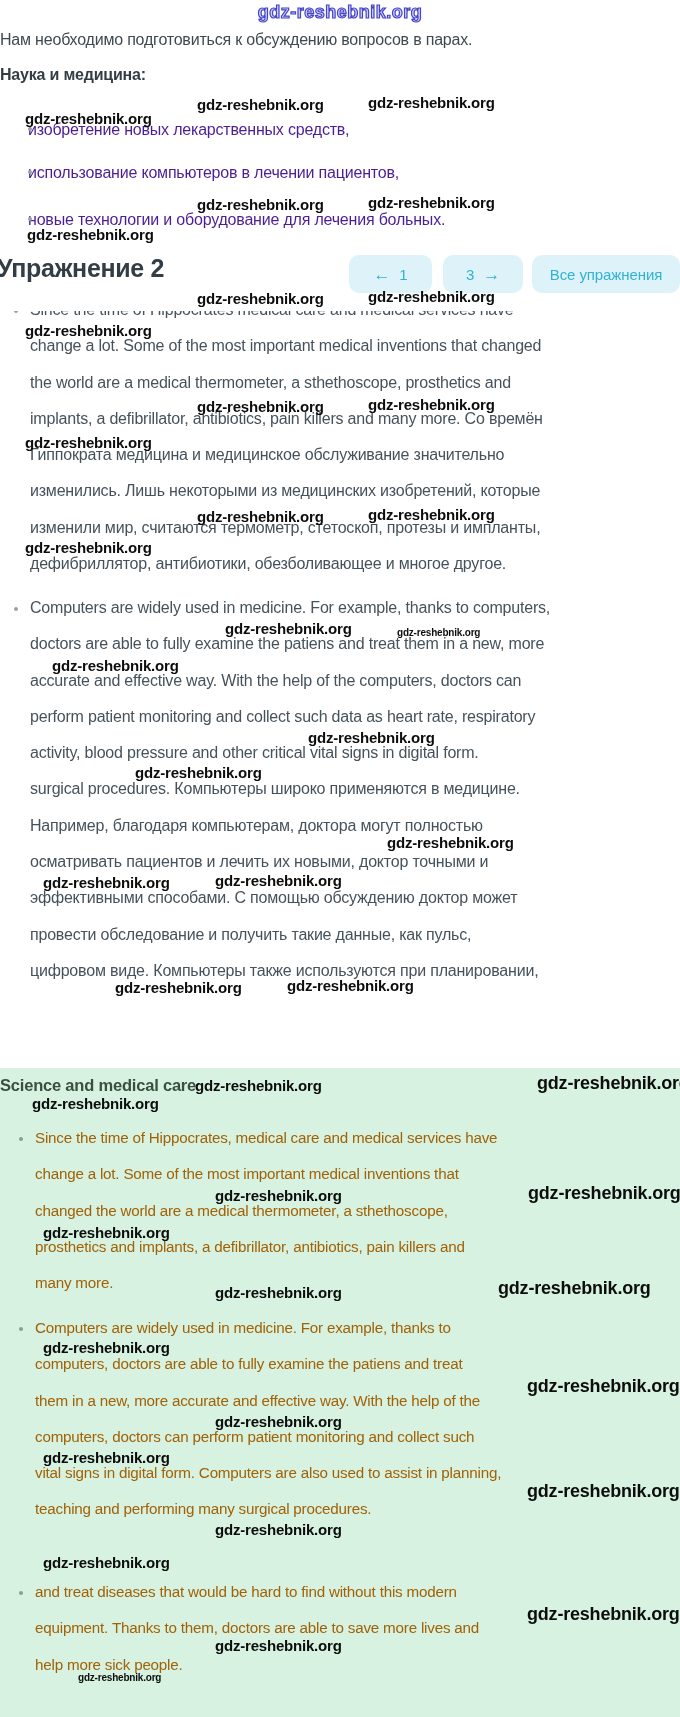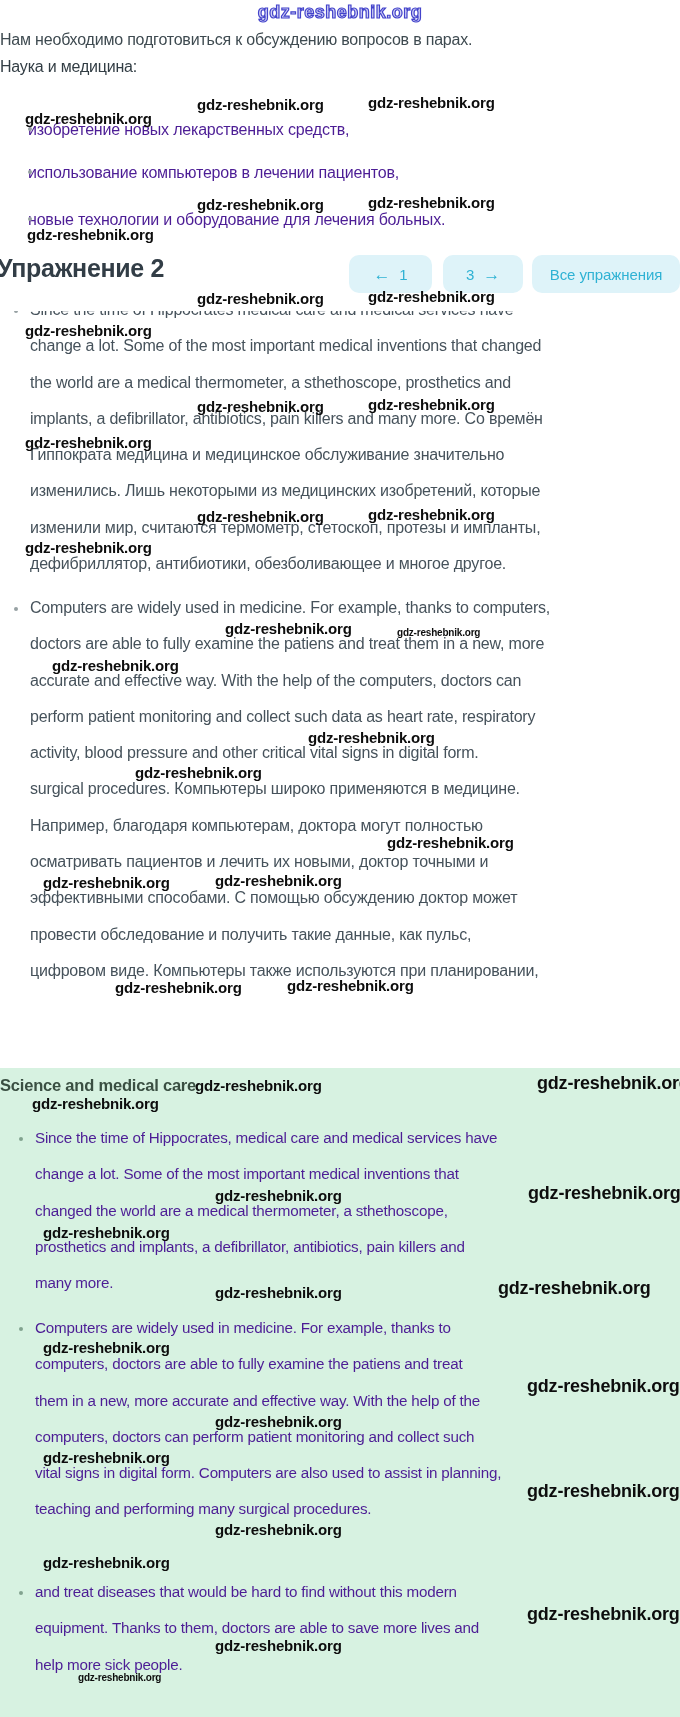--- a/index.html
+++ b/index.html
@@ -16,40 +16,40 @@
   .wm.sm{font-size:10px;}
   .wm-blue{
     position:absolute;z-index:3;left:0;right:0;top:2px;text-align:center;
     font-size:18px;font-weight:700;letter-spacing:0.5px;
     color:rgba(70,70,210,0.25);
     -webkit-text-stroke:1.2px #4343cb;
     text-stroke:1.2px #4343cb;
   }
   
   .intro-para{position:absolute;z-index:1;left:0;top:31px;font-size:16px;color:#3e4a50;letter-spacing:-0.2px;}
-  .intro-title{position:absolute;z-index:1;left:0;top:58px;font-size:16px;font-weight:400;color:#323d44;letter-spacing:-0.2px;}
+  .intro-title{position:absolute;z-index:1;left:0;top:66px;font-size:16px;font-weight:700;color:#323d44;letter-spacing:-0.2px;}
   .top-bullet{position:absolute;z-index:1;left:28px;font-size:16px;color:#4c1d95;letter-spacing:-0.2px;line-height:1.3;}
   .top-bullet .dot{top:7px;}
   
   .ex-title{position:absolute;z-index:1;left:-3px;top:254px;font-size:25px;font-weight:700;color:#323d46;letter-spacing:-0.3px;}
   .nav-btn{
     position:absolute;z-index:1;top:255px;height:38px;border:none;border-radius:10px;
     background:#def3f9;color:#2fb2d4;font-size:15px;font-family:inherit;
     display:flex;align-items:center;justify-content:center;gap:9px;cursor:pointer;
     letter-spacing:-0.1px;
   }
   .nav-btn .arr{font-size:17px;line-height:1;}
   .btn-prev{left:349px;width:83px;}
   .btn-next{left:443px;width:80px;}
   .btn-all{left:532px;width:148px;}
   
   .bullet-block{position:absolute;z-index:1;letter-spacing:-0.2px;}
   .bullet-block .line{line-height:36.3px;white-space:nowrap;}
   .bullet-block.en{left:30px;font-size:16px;color:#46525b;}
-  .bullet-block.gr{left:35px;font-size:15.2px;color:#4c1d95;}
+  .bullet-block.gr{left:35px;font-size:15.2px;color:#a16207;}
   .dot{
     position:absolute;width:4px;height:4px;border-radius:50%;background:#97a1a3;
   }
   .bullet-block .dot{left:-16px;top:17px;}
   .bullet-block.gr .dot{background:#82a38f;}
   
   .cut-overlay{position:absolute;z-index:2;left:0;top:297px;width:680px;height:14px;background:#ffffff;}
   
   .green-box{position:absolute;z-index:0;left:0;top:1068px;width:680px;bottom:0;background:#d7f2e1;}
   .green-title{position:absolute;z-index:1;left:0;top:1076px;font-size:16.5px;font-weight:700;color:#3a4f42;letter-spacing:-0.2px;}

